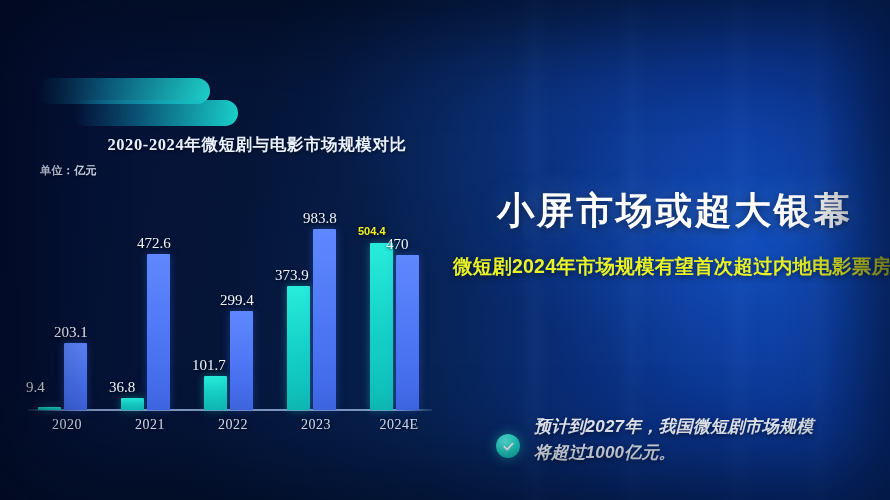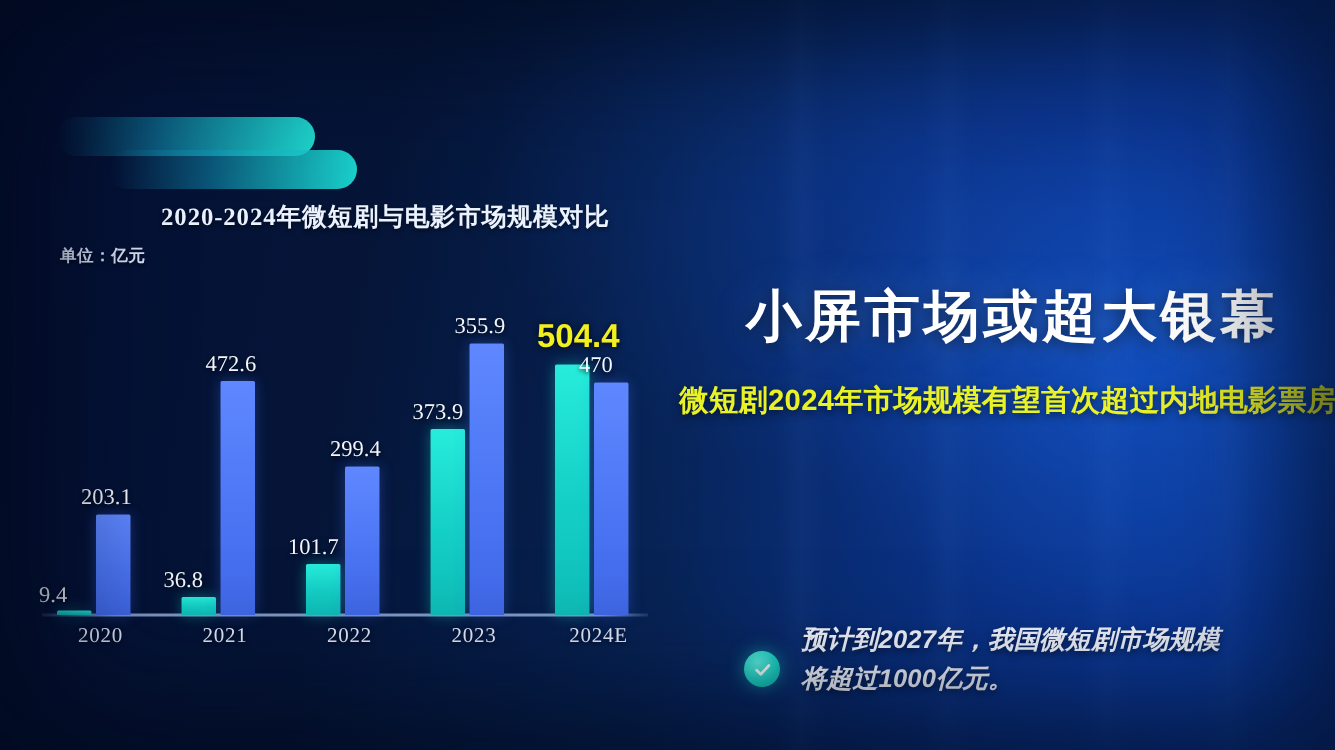--- a/index.html
+++ b/index.html
@@ -57,21 +57,21 @@
     background:linear-gradient(90deg,rgba(150,180,230,.15),rgba(170,200,245,.75) 12%,rgba(170,200,245,.75) 92%,rgba(150,180,230,.15));}
   .group{position:absolute;bottom:0;width:78px;height:215px;}
   .bar{position:absolute;bottom:0;width:23px;border-radius:1px 1px 0 0;}
   .bar.teal{left:10px;background:linear-gradient(180deg,#27ecdb 0%,#14cfc6 55%,#0fc0ba 100%);
     box-shadow:0 0 9px rgba(25,220,205,.38);}
   .bar.blue{left:36px;background:linear-gradient(180deg,#5f88ff 0%,#4c76f4 55%,#4169ea 100%);
     box-shadow:0 0 9px rgba(70,115,245,.34);}
   .vlabel{position:absolute;color:#f2f6ff;font-size:15px;font-weight:400;white-space:nowrap;
     font-family:"Liberation Serif","DejaVu Serif",serif;
     text-shadow:0 1px 3px rgba(0,0,0,.7);}
-  .vlabel.hl{color:#f2ef1f;font-weight:700;font-size:22px;
+  .vlabel.hl{color:#f2ef1f;font-weight:700;font-size:11px;
     font-family:"Liberation Sans","DejaVu Sans",sans-serif;
     text-shadow:0 1px 4px rgba(0,0,0,.75);}
   .xlabel{position:absolute;top:417px;width:78px;text-align:center;
     color:#e7eeff;font-size:14px;letter-spacing:.5px;
     font-family:"Liberation Serif","DejaVu Serif",serif;
     text-shadow:0 1px 3px rgba(0,0,0,.6);}
 
   
   #right-panel{position:absolute;left:456px;top:0;width:434px;height:500px;margin-top:40px;}
   #headline{
@@ -110,41 +110,41 @@
     <div id="chart-title">2020-2024年微短剧与电影市场规模对比</div>
     <div id="unit-label">单位：亿元</div>
 
 
     <div id="plot"></div>
     <div id="baseline"></div>
 
     <div id="groups">
         <div class="group" style="left: 28px; top: 195px;">
           <div class="bar teal" style="height: 3.10536px;"></div>
-          <div class="vlabel" style="bottom: 4px; left: -2px; text-align: center;">9.4</div>
+          <div class="vlabel" style="bottom: 14px; left: -2px; text-align: center;">9.4</div>
           <div class="bar blue" style="height: 67.0955px;"></div>
           <div class="vlabel" style="bottom: 69.0955px; left: 26px; text-align: left;">203.1</div>
         </div>
         <div class="group" style="left: 111px; top: 195px;">
           <div class="bar teal" style="height: 12.1571px;"></div>
           <div class="vlabel" style="bottom: 14.1571px; left: -2px; text-align: left;">36.8</div>
           <div class="bar blue" style="height: 156.127px;"></div>
           <div class="vlabel" style="bottom: 158.127px; left: 26px; text-align: left;">472.6</div>
         </div>
         <div class="group" style="left: 194px; top: 195px;">
           <div class="bar teal" style="height: 33.5973px;"></div>
           <div class="vlabel" style="bottom: 35.5973px; left: -2px; text-align: center;">101.7</div>
           <div class="bar blue" style="height: 98.9089px;"></div>
           <div class="vlabel" style="bottom: 100.909px; left: 26px; text-align: left;">299.4</div>
         </div>
         <div class="group" style="left: 277px; top: 195px;">
           <div class="bar teal" style="height: 123.521px;"></div>
           <div class="vlabel" style="bottom: 125.521px; left: -2px; text-align: left;">373.9</div>
           <div class="bar blue" style="height: 181.432px;"></div>
-          <div class="vlabel" style="bottom: 183.432px; left: 26px; text-align: left;">355.9</div>
+          <div class="vlabel" style="bottom: 183.432px; left: 26px; text-align: left;">983.8</div>
         </div>
         <div class="group" style="left: 360px; top: 195px;">
           <div class="bar teal" style="height: 166.632px;"></div>
           <div class="vlabel hl" style="bottom: 172.632px; left: -2px; text-align: left;">504.4</div>
           <div class="bar blue" style="height: 155.268px;"></div>
           <div class="vlabel" style="bottom: 157.268px; left: 26px; text-align: left;">470</div>
         </div>
       </div>
   <div class="xlabel" style="left: 28px;">2020</div>
       <div class="xlabel" style="left: 111px;">2021</div>

